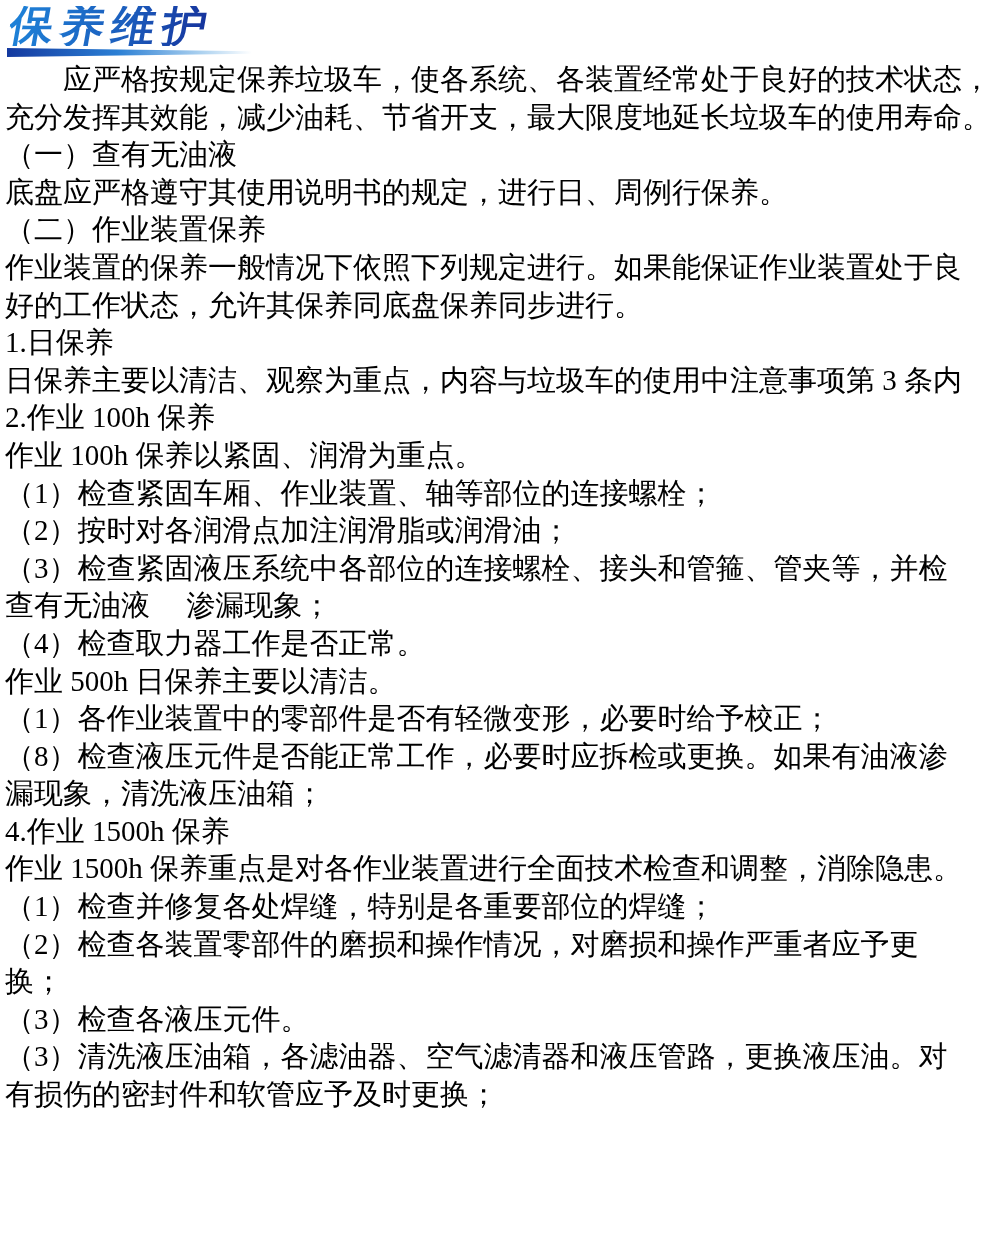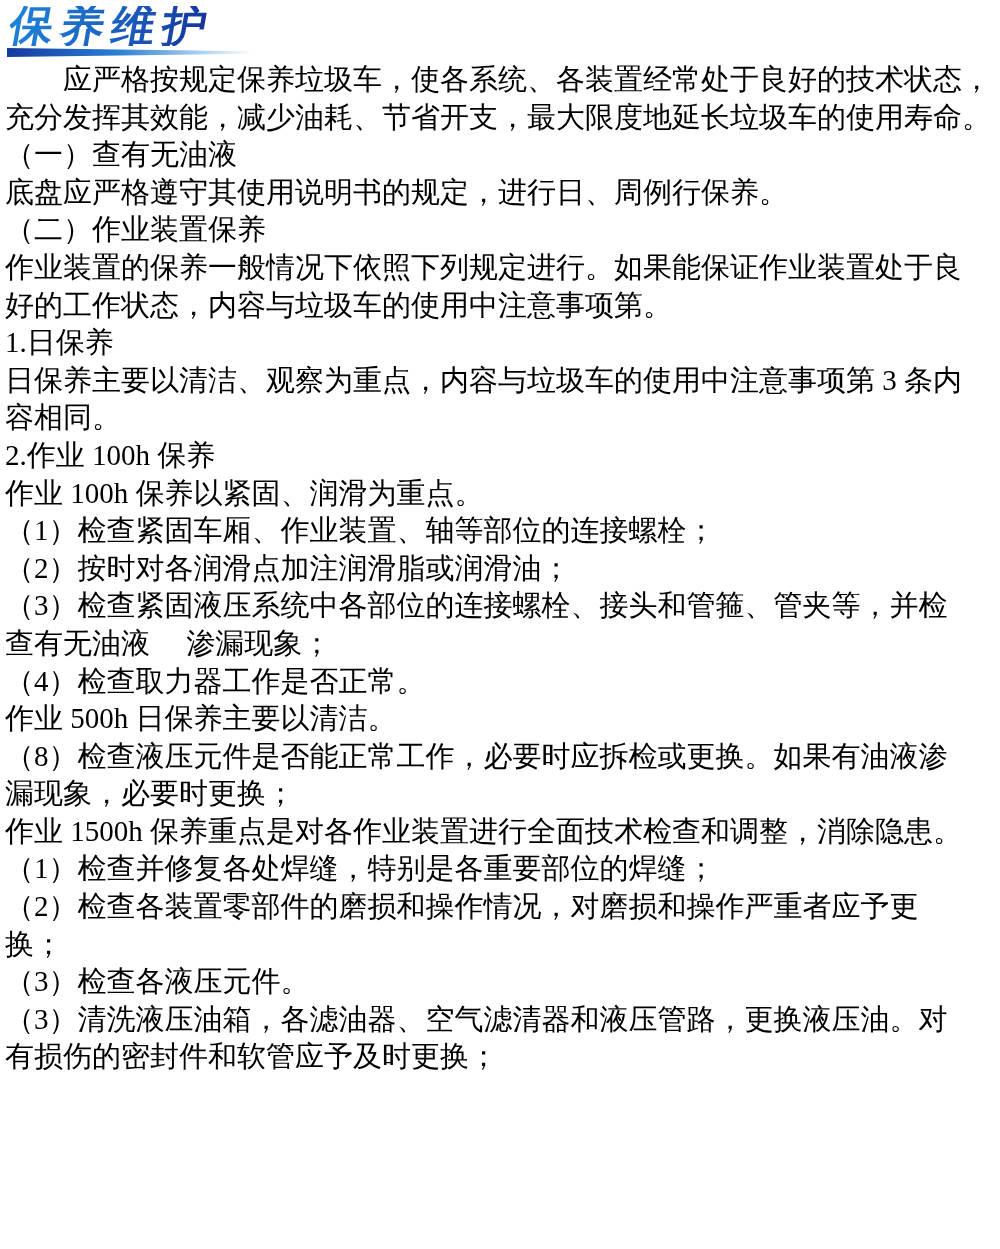--- a/index.html
+++ b/index.html
@@ -68,34 +68,35 @@
 </header>
 
 <main class="doc">
 
 <div class="doc-line indent">应严格按规定保养垃圾车，使各系统、各装置经常处于良好的技术状态，</div>
     <div class="doc-line">充分发挥其效能，减少油耗、节省开支，最大限度地延长垃圾车的使用寿命。</div>
     <div class="doc-line">（一）查有无油液</div>
     <div class="doc-line">底盘应严格遵守其使用说明书的规定，进行日、周例行保养。</div>
     <div class="doc-line">（二）作业装置保养</div>
     <div class="doc-line">作业装置的保养一般情况下依照下列规定进行。如果能保证作业装置处于良</div>
-    <div class="doc-line">好的工作状态，内容与垃圾车的使用中注意事项第。</div>
+    <div class="doc-line">好的工作状态，允许其保养同底盘保养同步进行。</div>
     <div class="doc-line">1.日保养</div>
     <div class="doc-line">日保养主要以清洁、观察为重点，内容与垃圾车的使用中注意事项第 3 条内</div>
-    <div class="doc-line">容相同。</div>
     <div class="doc-line">2.作业 100h 保养</div>
     <div class="doc-line">作业 100h 保养以紧固、润滑为重点。</div>
     <div class="doc-line">（1）检查紧固车厢、作业装置、轴等部位的连接螺栓；</div>
     <div class="doc-line">（2）按时对各润滑点加注润滑脂或润滑油；</div>
     <div class="doc-line">（3）检查紧固液压系统中各部位的连接螺栓、接头和管箍、管夹等，并检</div>
     <div class="doc-line">查有无油液　 渗漏现象；</div>
     <div class="doc-line">（4）检查取力器工作是否正常。</div>
     <div class="doc-line">作业 500h 日保养主要以清洁。</div>
+    <div class="doc-line">（1）各作业装置中的零部件是否有轻微变形，必要时给予校正；</div>
     <div class="doc-line">（8）检查液压元件是否能正常工作，必要时应拆检或更换。如果有油液渗</div>
-    <div class="doc-line">漏现象，必要时更换；</div>
+    <div class="doc-line">漏现象，清洗液压油箱；</div>
+    <div class="doc-line">4.作业 1500h 保养</div>
     <div class="doc-line">作业 1500h 保养重点是对各作业装置进行全面技术检查和调整，消除隐患。</div>
     <div class="doc-line">（1）检查并修复各处焊缝，特别是各重要部位的焊缝；</div>
     <div class="doc-line">（2）检查各装置零部件的磨损和操作情况，对磨损和操作严重者应予更</div>
     <div class="doc-line">换；</div>
     <div class="doc-line">（3）检查各液压元件。</div>
     <div class="doc-line">（3）清洗液压油箱，各滤油器、空气滤清器和液压管路，更换液压油。对</div>
     <div class="doc-line">有损伤的密封件和软管应予及时更换；</div>
   </main>
 
 </body></html>

